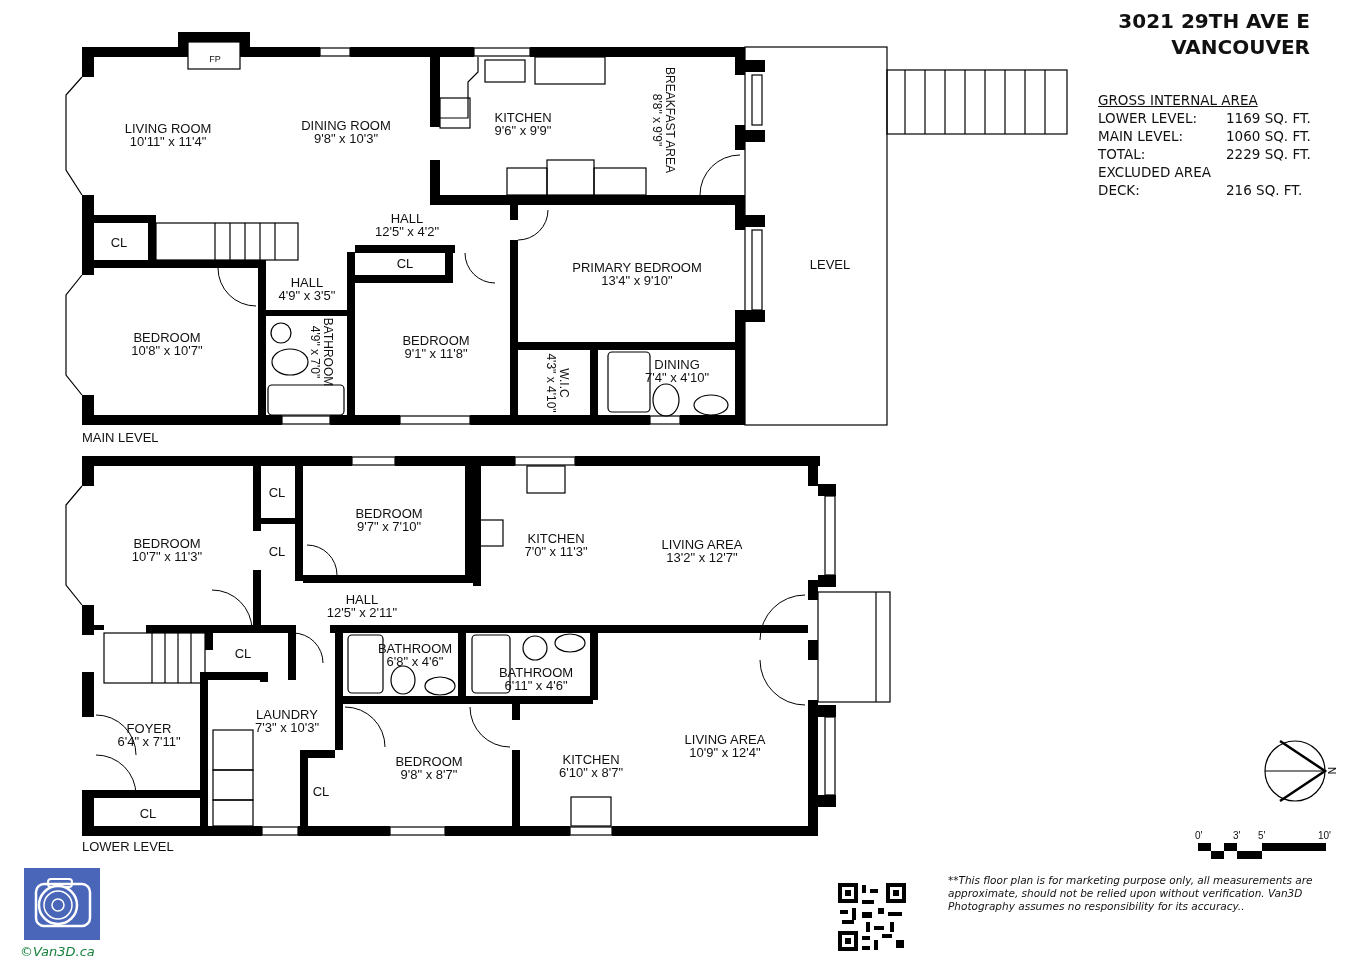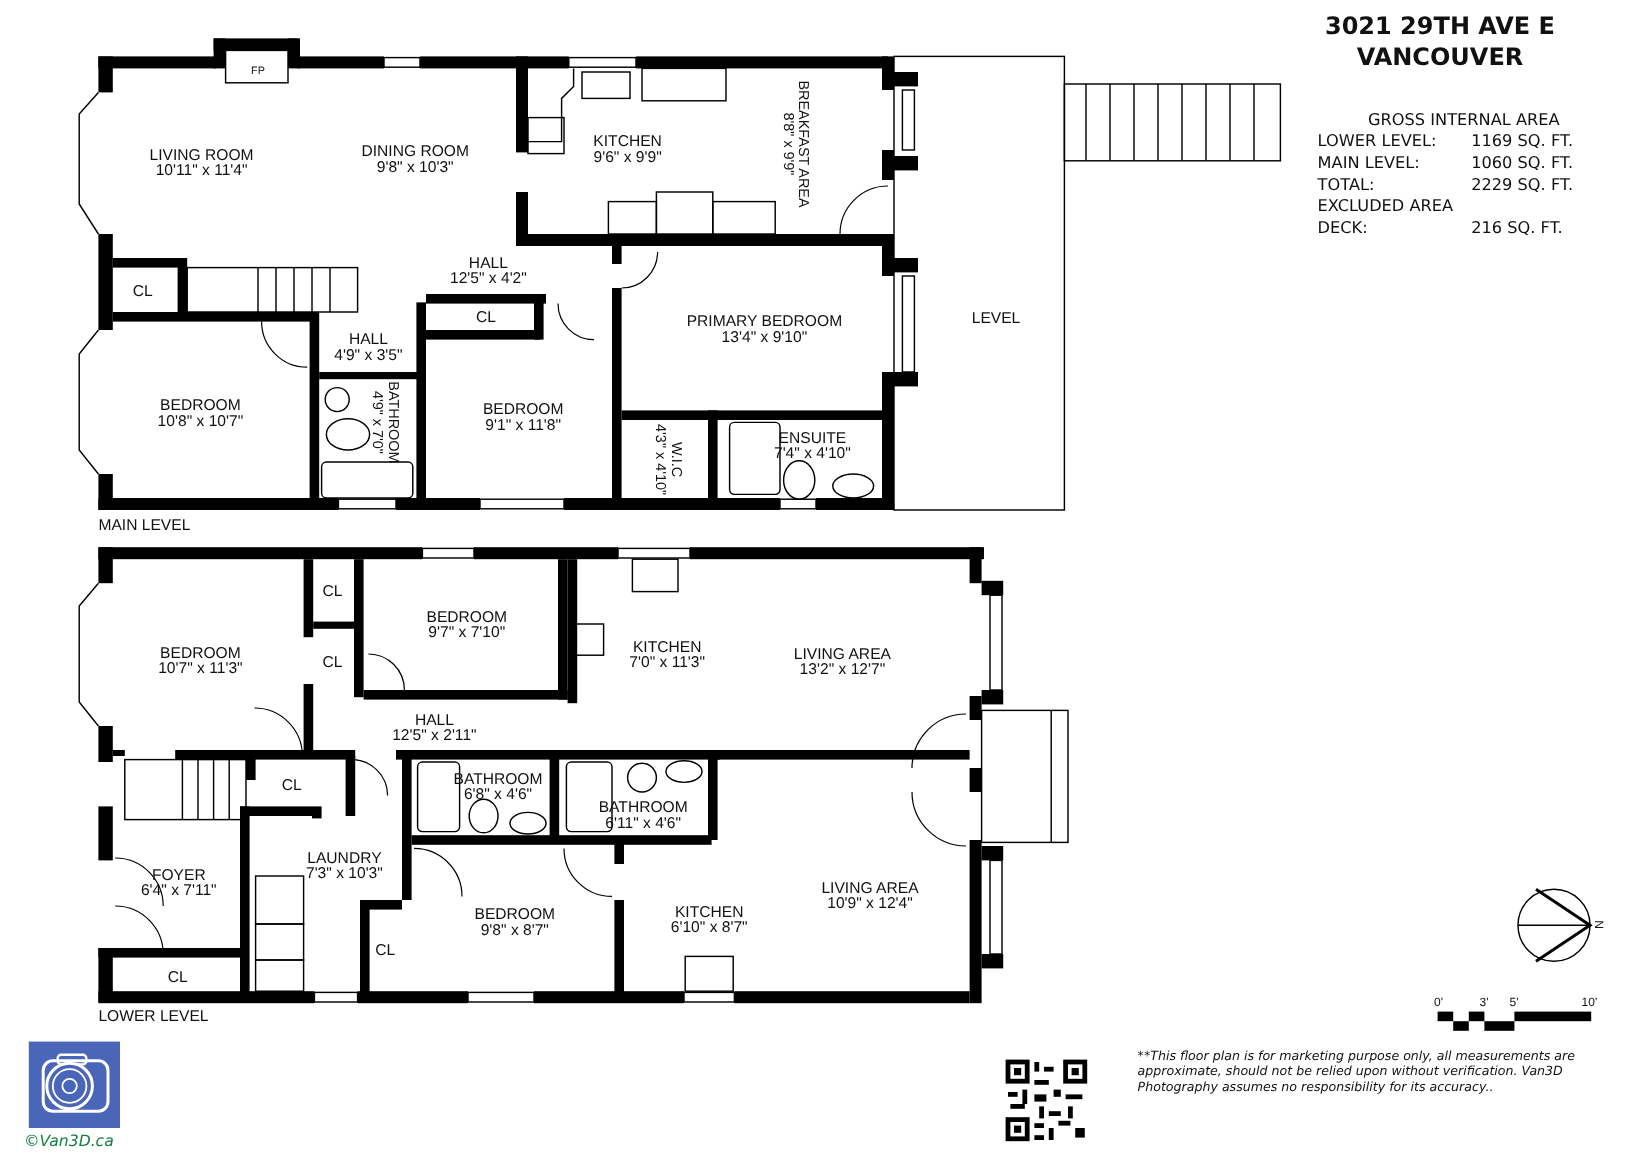--- a/index.html
+++ b/index.html
@@ -3,25 +3,25 @@
 <meta charset="utf-8">
 <style>
   html,body{margin:0;padding:0;background:#fff;}
   body{width:1360px;height:964px;position:relative;overflow:hidden;font-family:"Liberation Sans",sans-serif;color:#111;}
   .plan{position:absolute;left:0;top:0;}
   .lbl{position:absolute;text-align:center;font-size:13px;line-height:13px;color:#111;white-space:nowrap;transform:translateX(-50%);}
   .lbl .n{display:block;}
   .lbl .d{display:block;}
   .vlbl{position:absolute;font-size:12px;line-height:13px;text-align:center;white-space:nowrap;transform:translate(-50%,-50%) rotate(90deg);}
   .level{position:absolute;font-size:13px;}
-  .title{position:absolute;left:1090px;top:8px;width:220px;text-align:center;font-family:"DejaVu Sans",sans-serif;font-weight:bold;font-size:20px;line-height:26px;}
+  .title{position:absolute;left:1090px;top:8px;width:220px;text-align:right;font-family:"DejaVu Sans",sans-serif;font-weight:bold;font-size:20px;line-height:26px;}
   .area{position:absolute;left:1098px;top:91px;font-family:"DejaVu Sans",sans-serif;font-size:13.5px;line-height:18px;}
   .area .row{display:flex;}
   .area .k{width:128px;}
-  .area .h{margin-left:42px;}
+  .area .h{text-decoration:underline;}
   .area .b{font-weight:normal;}
   .disc{position:absolute;left:948px;top:874px;width:400px;font-family:"DejaVu Sans",sans-serif;font-size:10.5px;line-height:13px;font-style:italic;}
   .copy{position:absolute;left:20px;top:944px;font-family:"DejaVu Sans",sans-serif;font-style:italic;font-size:13px;color:#15803d;}
   .scale-lbl{position:absolute;font-size:10px;}
 </style>
 </head>
 <body>
 
 <svg class="plan" width="1360" height="964" viewBox="0 0 1360 964" xmlns="http://www.w3.org/2000/svg">
   <g fill="#000">
@@ -333,21 +333,21 @@
 <div class="lbl" style="left:436px;top:334px">
     <span class="n">BEDROOM</span>
     <span class="d">9'1" x 11'8"</span>
   </div>
 <div class="lbl" style="left:637px;top:261px">
     <span class="n">PRIMARY BEDROOM</span>
     <span class="d">13'4" x 9'10"</span>
   </div>
 <div class="vlbl" style="left:557px;top:383px"><span>W.I.C</span><br><span>4'3" x 4'10"</span></div>
 <div class="lbl" style="left:677px;top:358px">
-    <span class="n">ENSUITE</span>
+    <span class="n">DINING</span>
     <span class="d">7'4" x 4'10"</span>
   </div>
 <div class="lbl" style="left:830px;top:258px">
     <span class="n">LEVEL</span>
   </div>
 <div class="lbl" style="left:119px;top:236px">
     <span class="n">CL</span>
   </div>
 <div class="lbl" style="left:405px;top:257px">
     <span class="n">CL</span>

